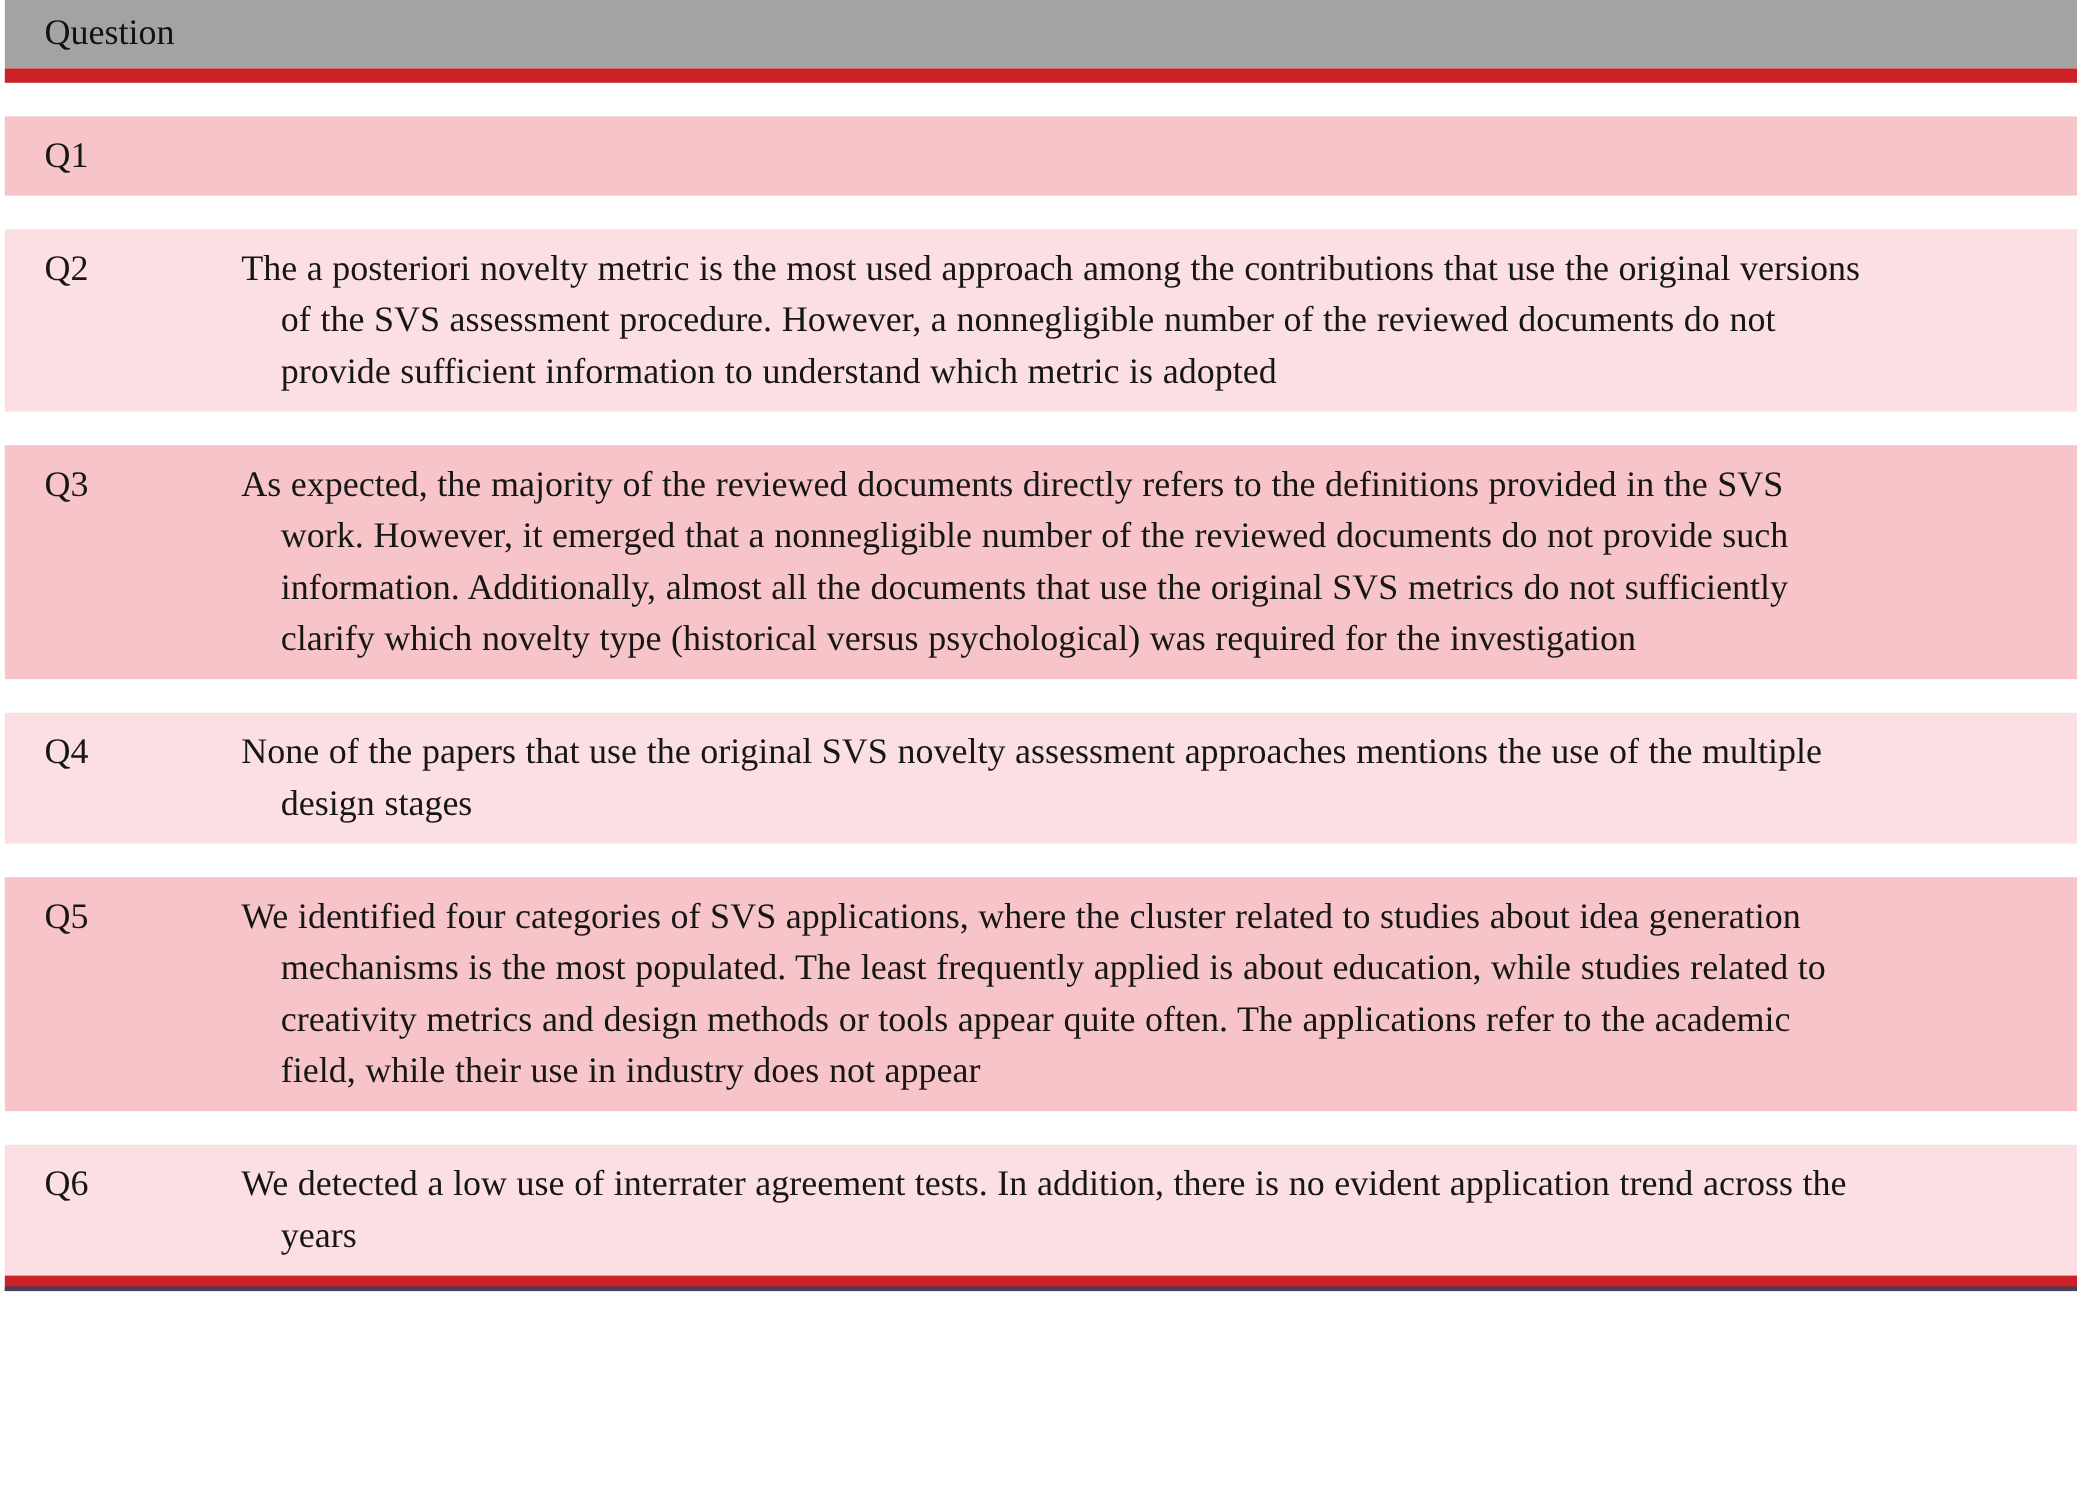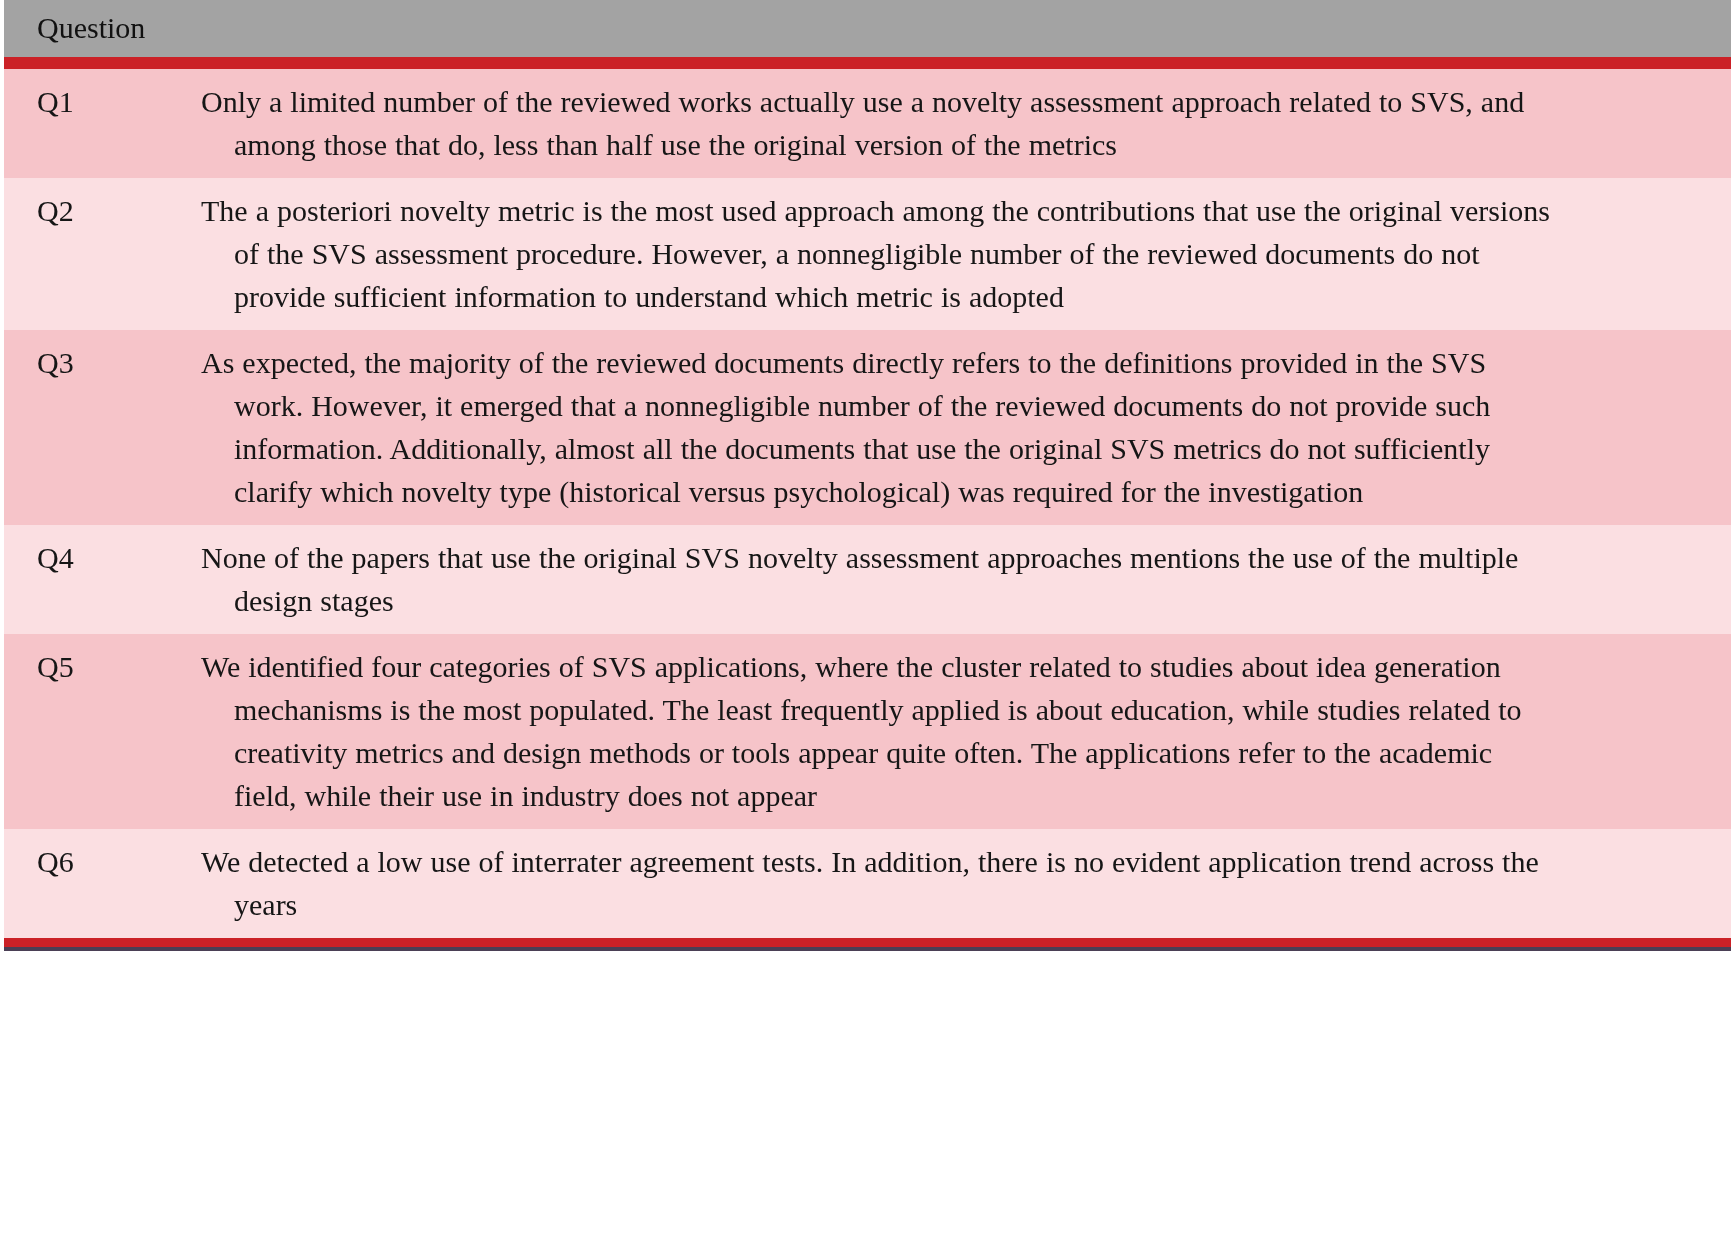--- a/index.html
+++ b/index.html
@@ -38,20 +38,21 @@
     background: #cb2127;
   }
   .rule-bottom {
     height: 9px;
     background: #cb2127;
     border-bottom: 4px solid #4a3f55;
   }
   .body-row {
     padding-top: 11px;
     padding-bottom: 12px;
+    margin-top: 28px;
   }
   .body-row:nth-child(odd)  { background: #f6c4c9; } 
   .body-row:nth-child(even) { background: #fbdfe2; } 
   .qcell {
     padding-left: 33px;
     font-size: 30px;
     line-height: 43px;
   }
   .fcell {
     font-size: 30px;
@@ -70,21 +71,20 @@
   <div class="grid-row header-row">
     <div class="header-cell qcol">Question</div>
   </div>
 
   <div class="rule-top"></div>
 
   <div class="rows">
 
     <div class="grid-row body-row">
       <div class="qcell">Q1</div>
-      <div class="fcell">Only a limited number of the reviewed works actually use a novelty assessment approach related to SVS, and among those that do, less than half use the original version of the metrics</div>
     </div>
 
     <div class="grid-row body-row">
       <div class="qcell">Q2</div>
       <div class="fcell">The a posteriori novelty metric is the most used approach among the contributions that use the original versions of the SVS assessment procedure. However, a nonnegligible number of the reviewed documents do not provide sufficient information to understand which metric is adopted</div>
     </div>
 
     <div class="grid-row body-row">
       <div class="qcell">Q3</div>
       <div class="fcell">As expected, the majority of the reviewed documents directly refers to the definitions provided in the SVS work. However, it emerged that a nonnegligible number of the reviewed documents do not provide such information. Additionally, almost all the documents that use the original SVS metrics do not sufficiently clarify which novelty type (historical versus psychological) was required for the investigation</div>

